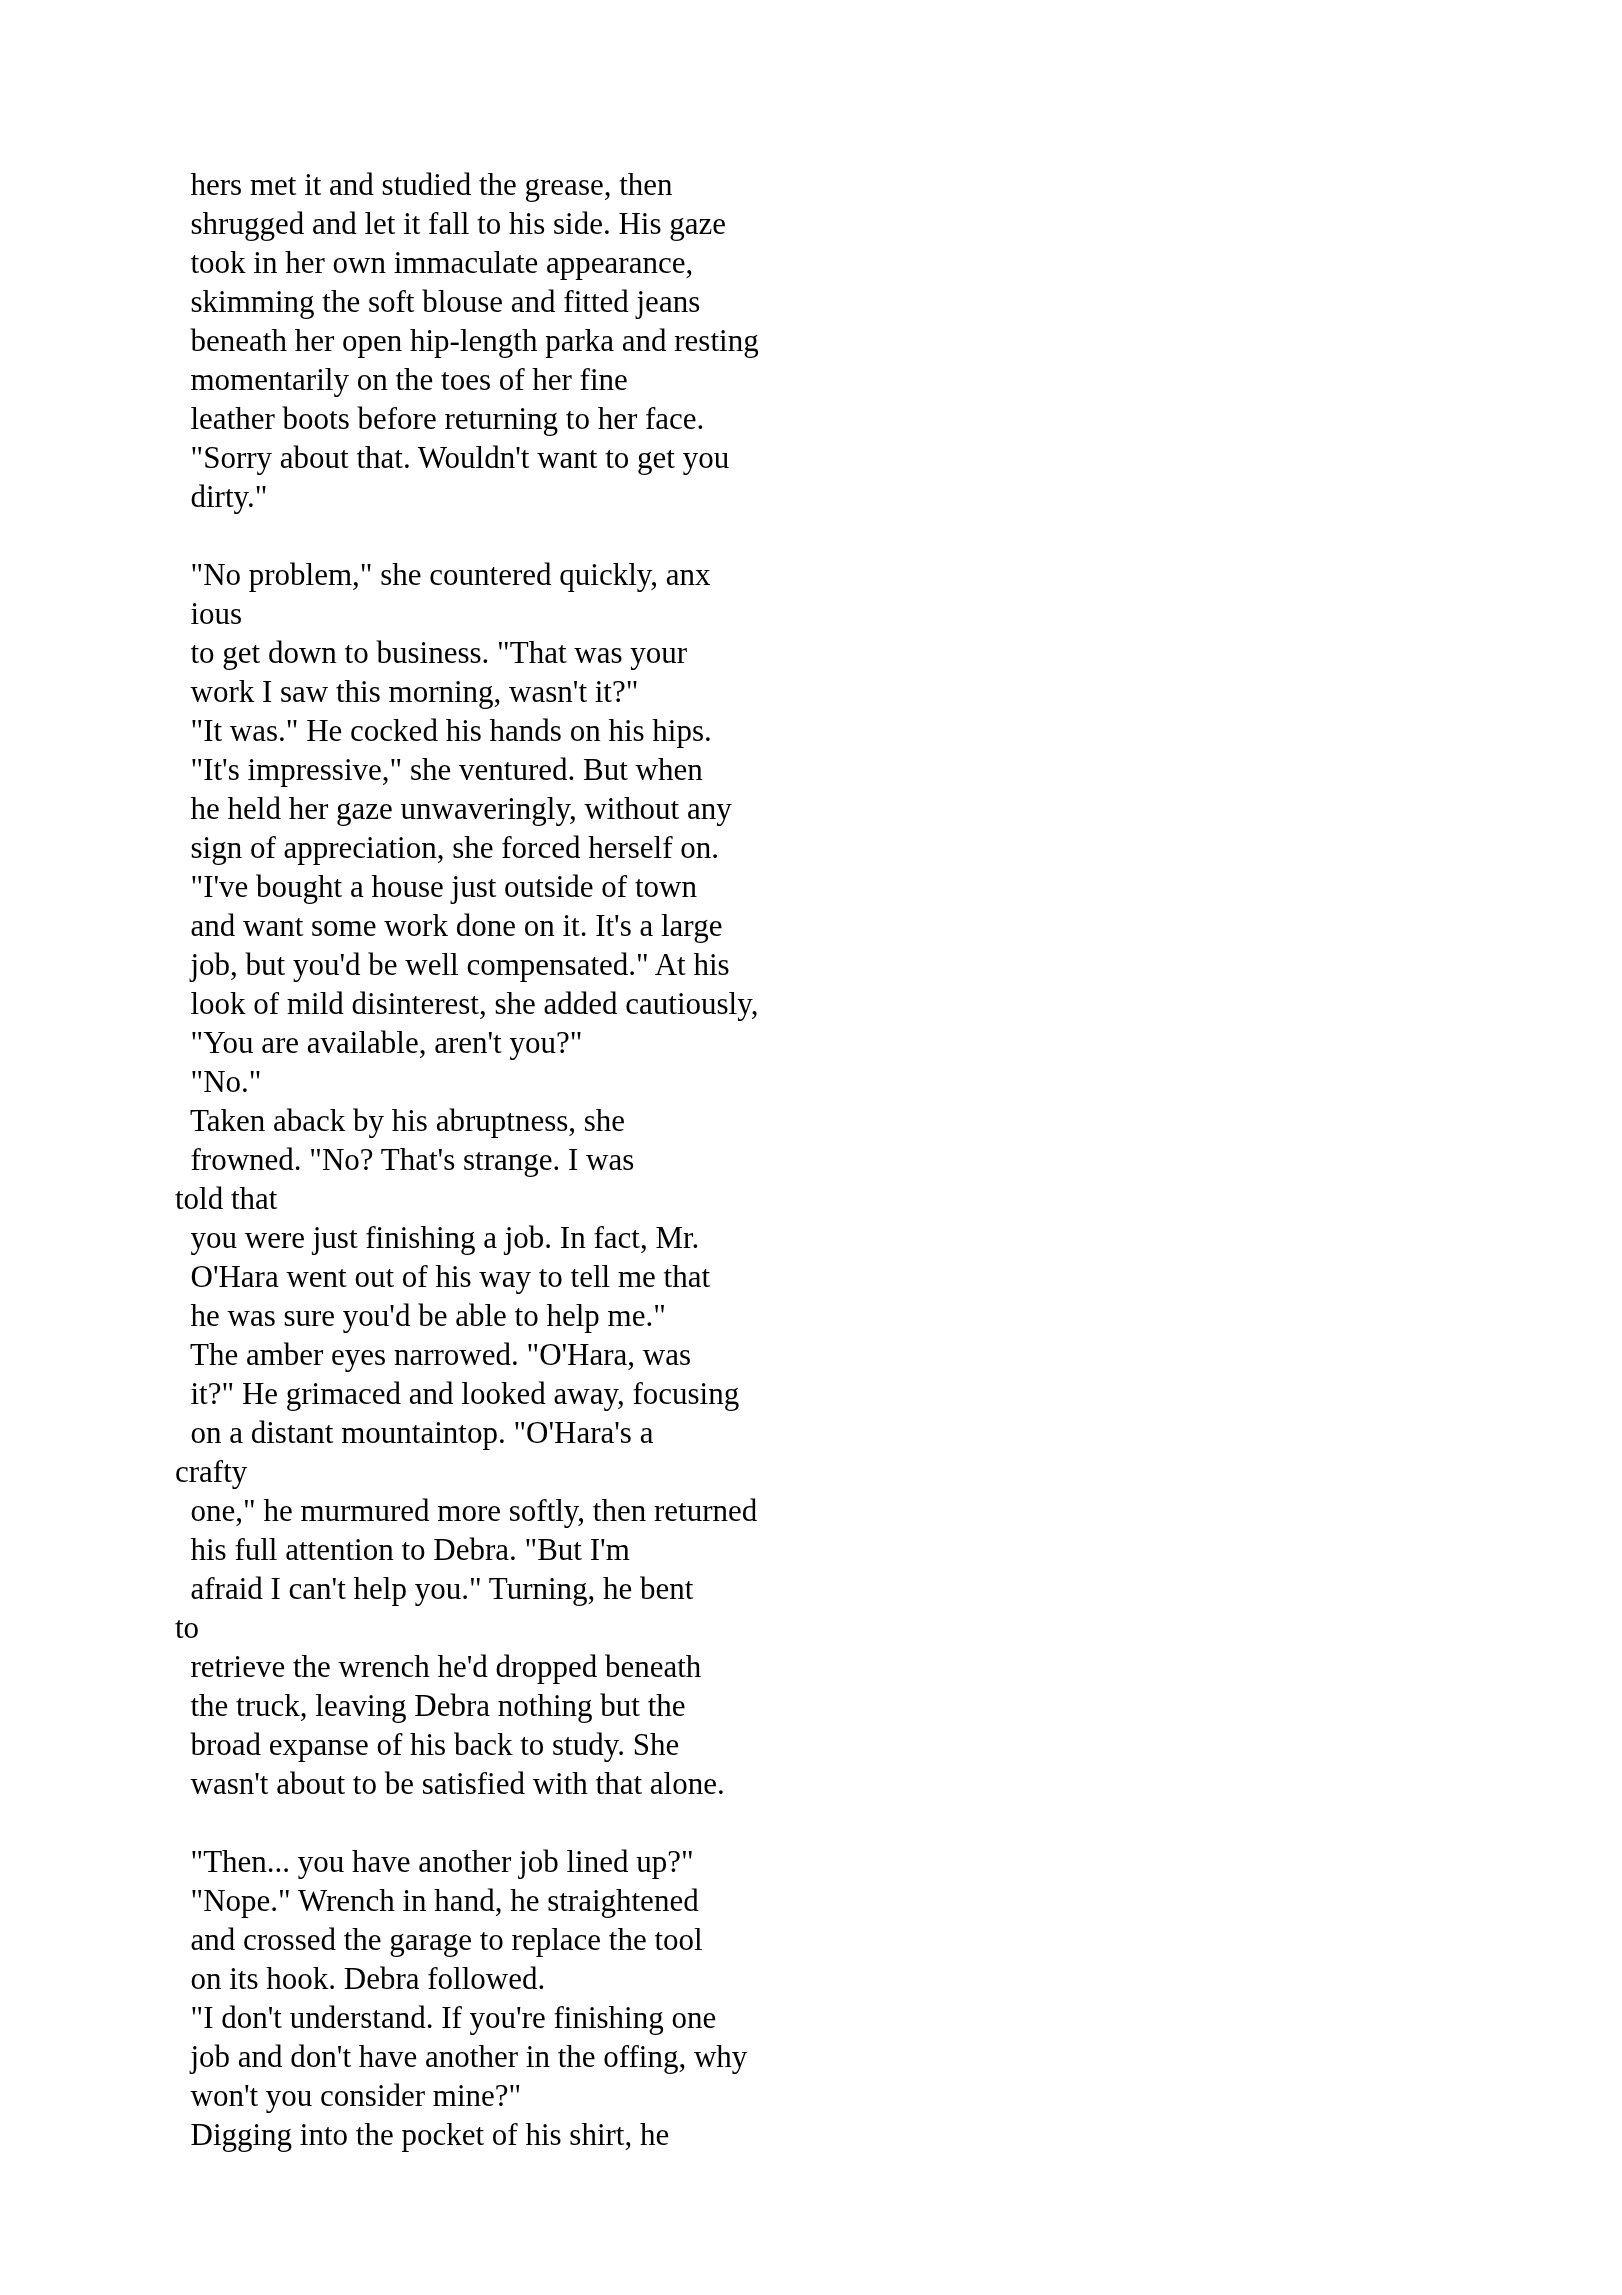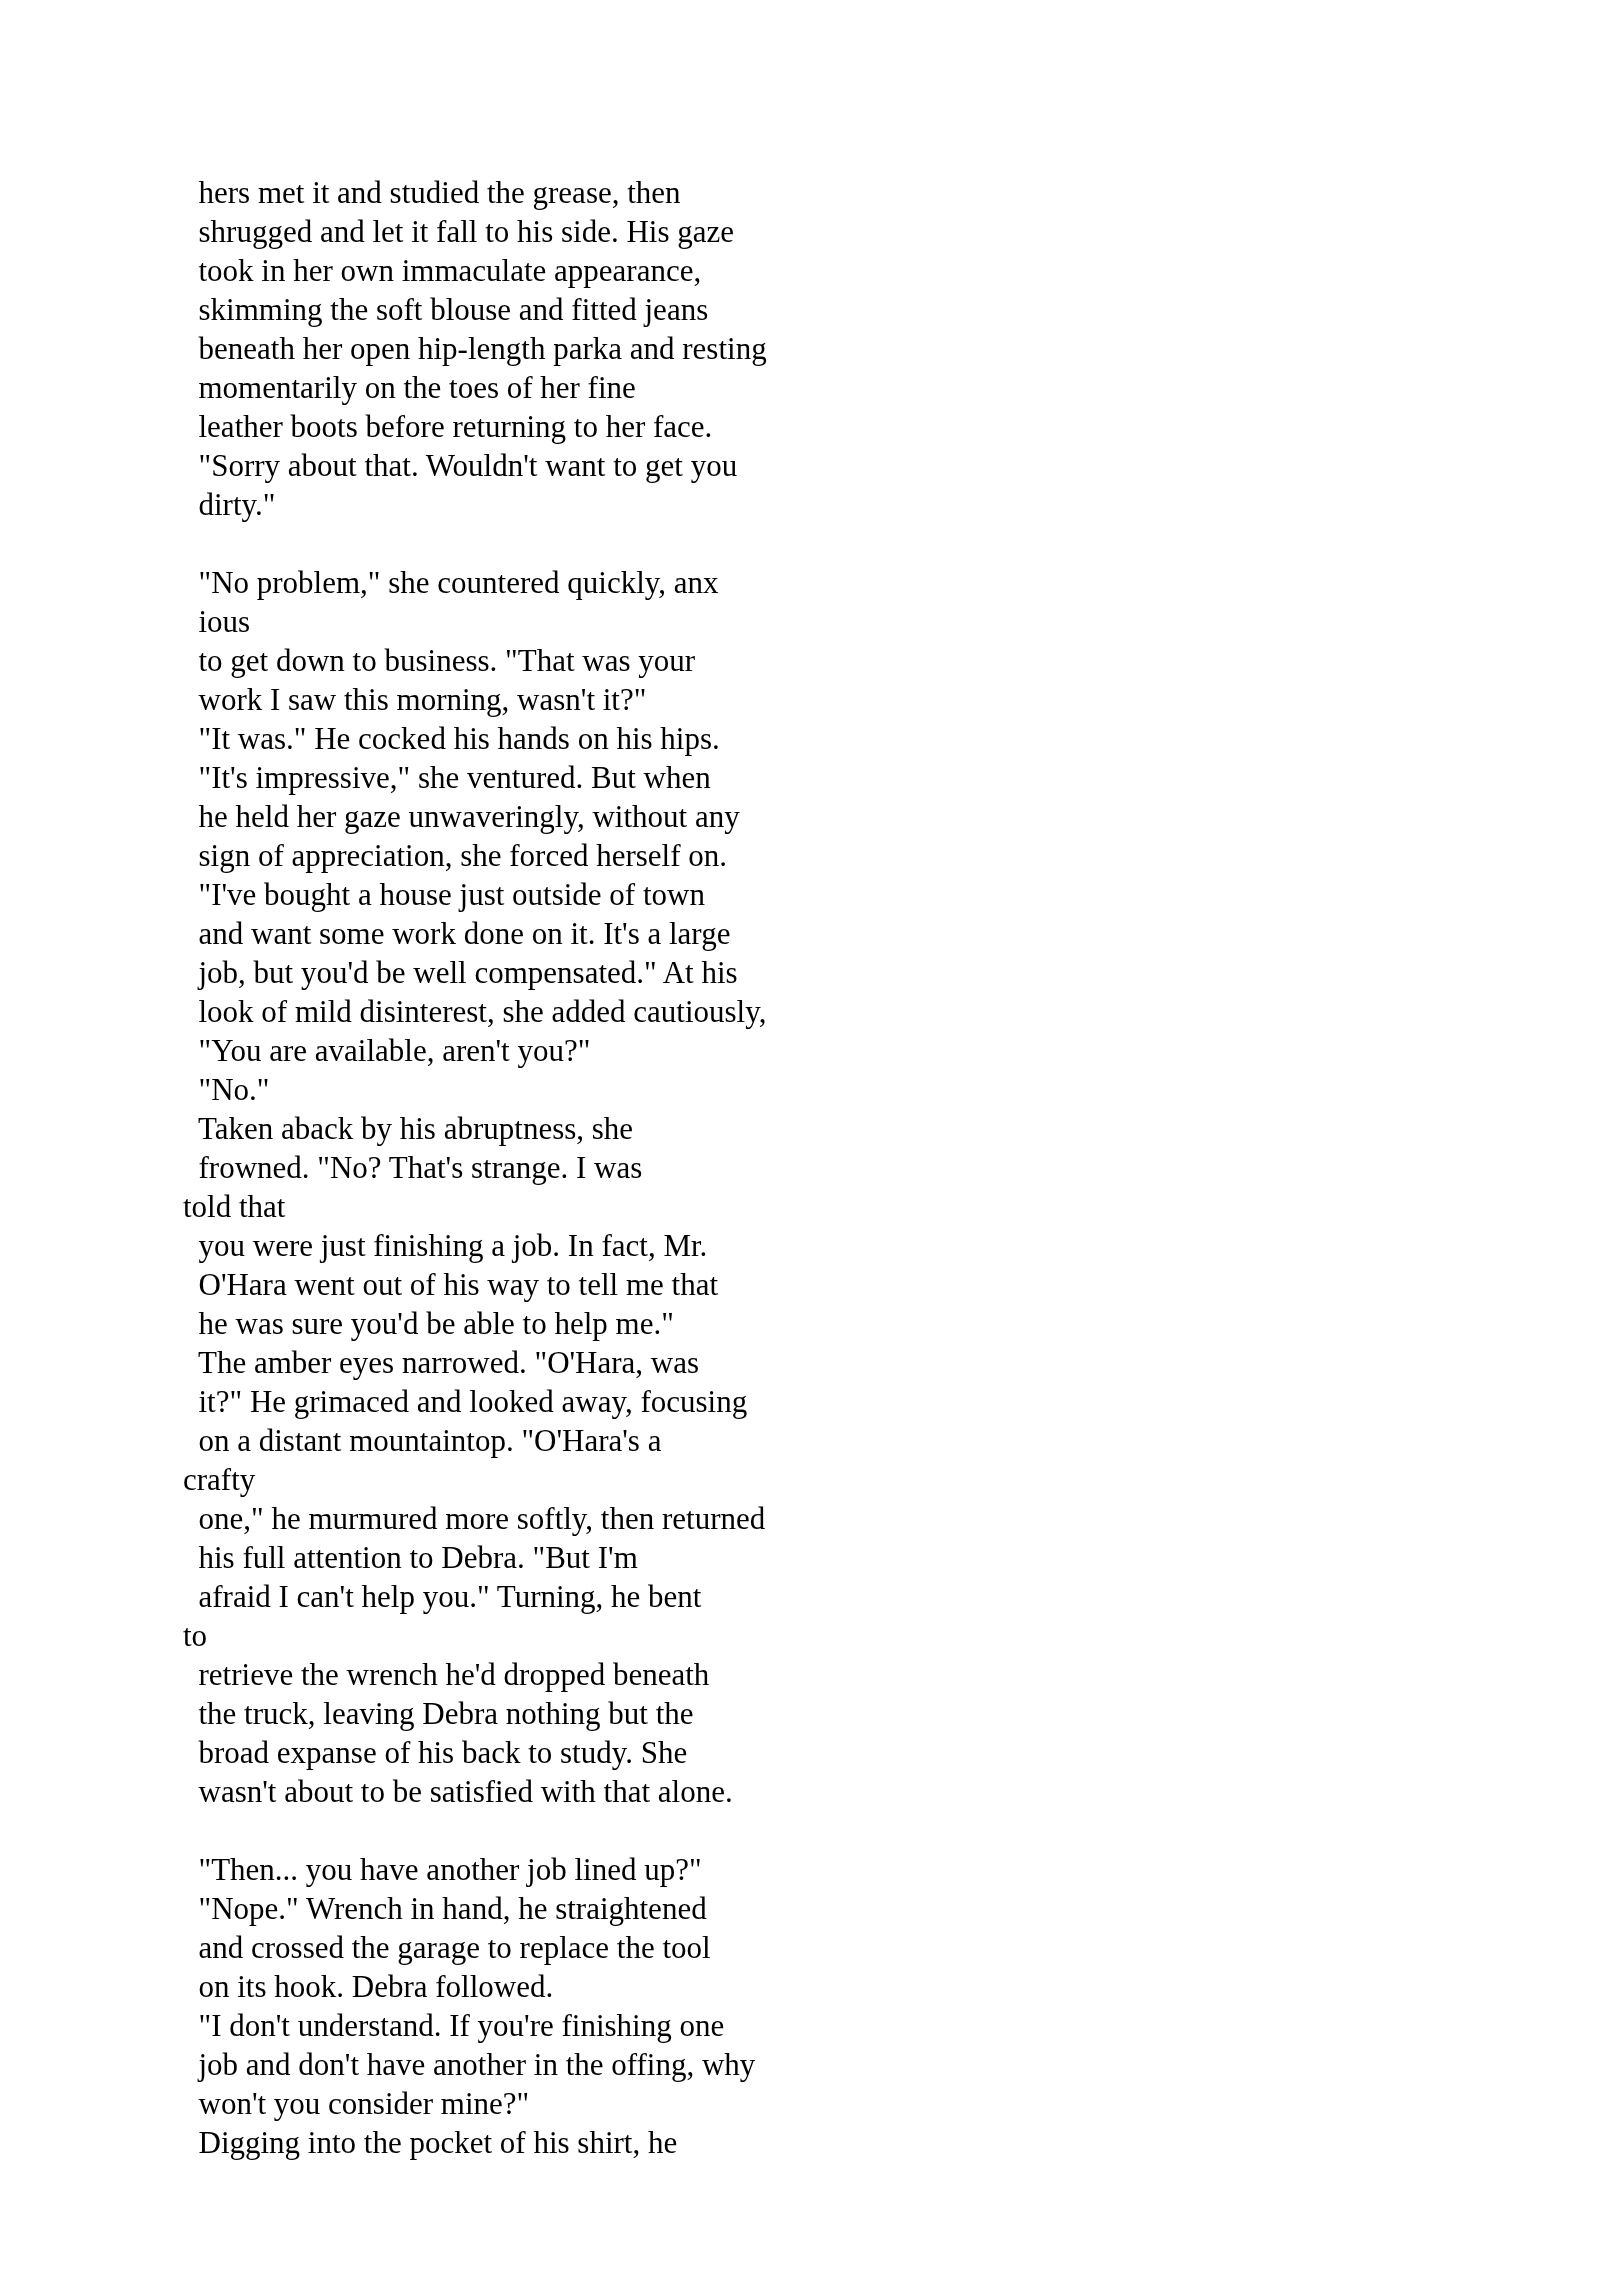--- a/index.html
+++ b/index.html
@@ -11,21 +11,21 @@
     position: relative;
     width: 1622px;
     height: 2295px;
     background: #ffffff;
     overflow: hidden;
   }
   .page-text {
     position: absolute;
     left: 167px;
     top: 157px;
-    margin: 16px;
+    margin: 8px;
     font-family: "Liberation Serif", "DejaVu Serif", serif;
     font-size: 31px;
     line-height: 39px;
     color: #000000;
     white-space: pre;
     letter-spacing: 0;
   }
 </style>
 </head>
 <body>

